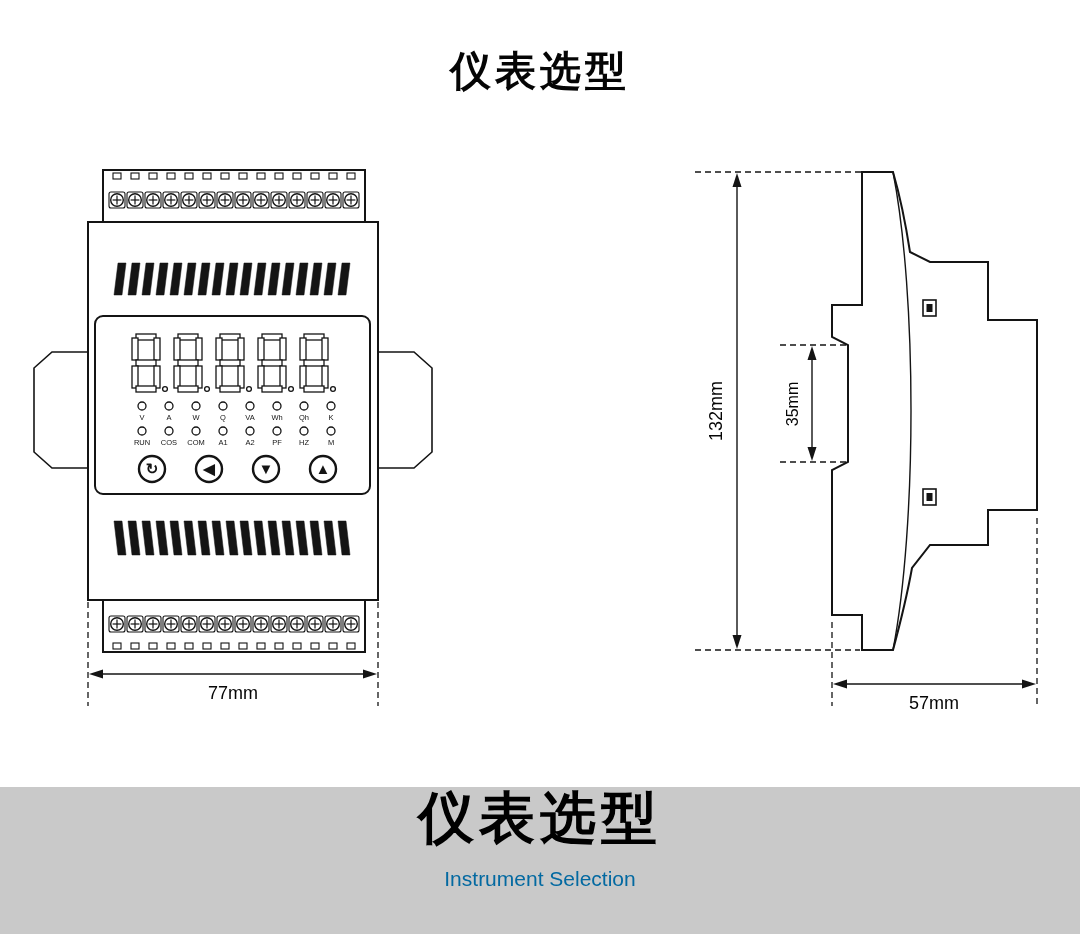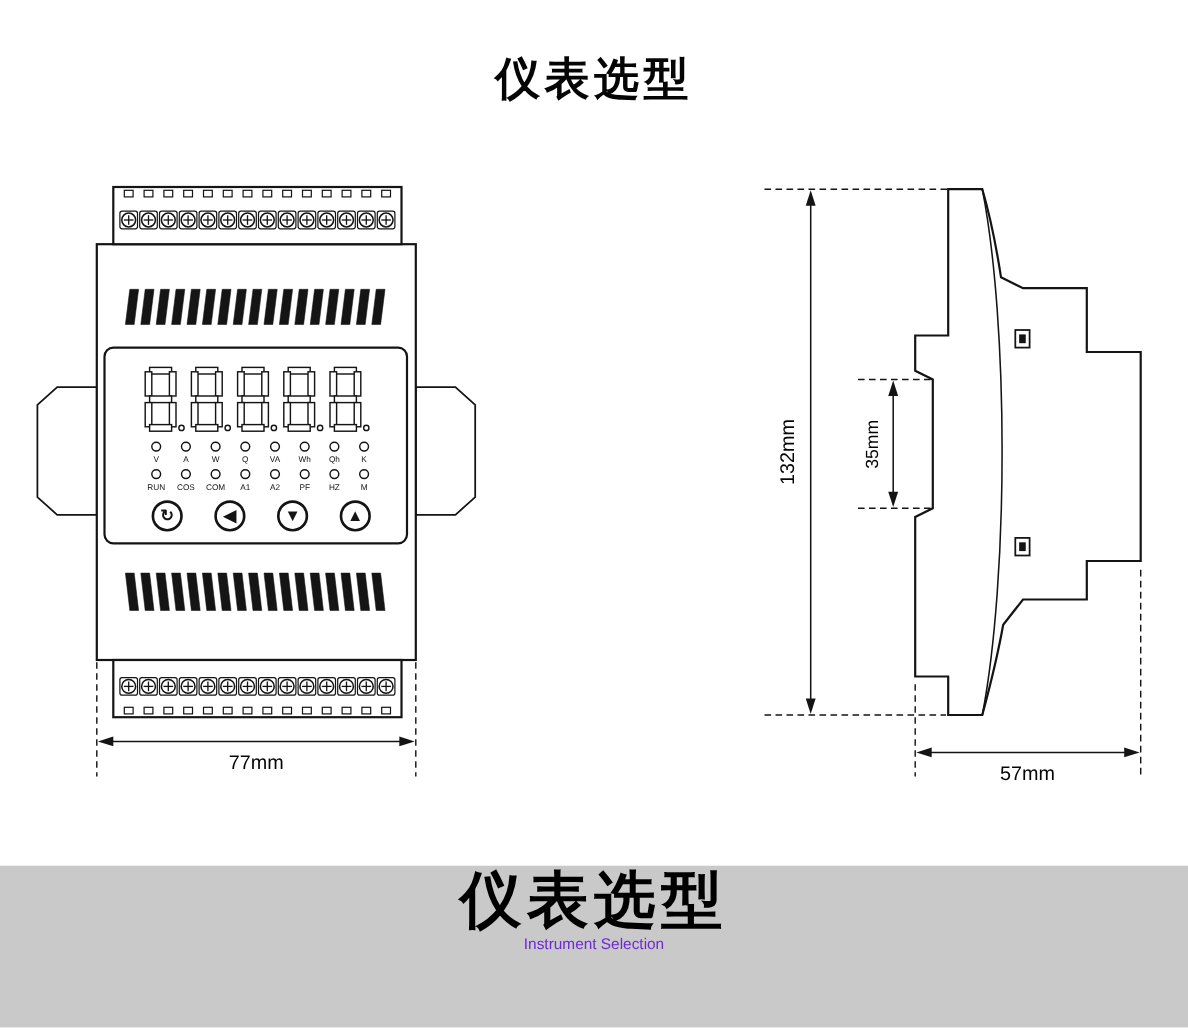--- a/index.html
+++ b/index.html
@@ -5,21 +5,21 @@
   *{margin:0;padding:0;box-sizing:border-box}
   html,body{background:#fff}
   body{font-family:"Liberation Sans",sans-serif;color:#0a0a0a}
   .page{position:relative;width:1080px;height:941px;background:#fff;overflow:hidden}
   .page-title{position:absolute;top:44px;left:0;width:100%;text-align:center;
               font-size:41px;font-weight:700;letter-spacing:4px;color:#050505}
   svg.drawing{position:absolute;top:0;left:0}
   .footer{position:absolute;left:0;top:787px;width:1080px;height:147px;
           background:#c9c9c9;text-align:center}
   .footer-cn{font-size:56px;font-weight:700;color:#000;letter-spacing:5px;line-height:1.1}
-  .footer-en{font-size:14px;color:#6d28d9;margin-top:1px}
+  .footer-en{font-size:21px;color:#0369a1;margin-top:18px}
   
   .ln  {fill:#fff;stroke:#141414;stroke-width:1.6}
   .ln2 {fill:#fff;stroke:#141414;stroke-width:2}
   .thin{fill:none;stroke:#141414;stroke-width:1.4}
   .dash{fill:none;stroke:#141414;stroke-width:1.3;stroke-dasharray:6 4}
   .dimline{stroke:#141414;stroke-width:1.4}
   .arrow{fill:#141414;stroke:none}
   .dimtext{font-size:18px;fill:#050505;font-family:"Liberation Sans",sans-serif}
   .ledlabel{font-size:7.5px;fill:#141414;text-anchor:middle;font-family:"Liberation Sans",sans-serif}
   .btnglyph{font-size:15px;fill:#141414;text-anchor:middle;font-weight:bold}

